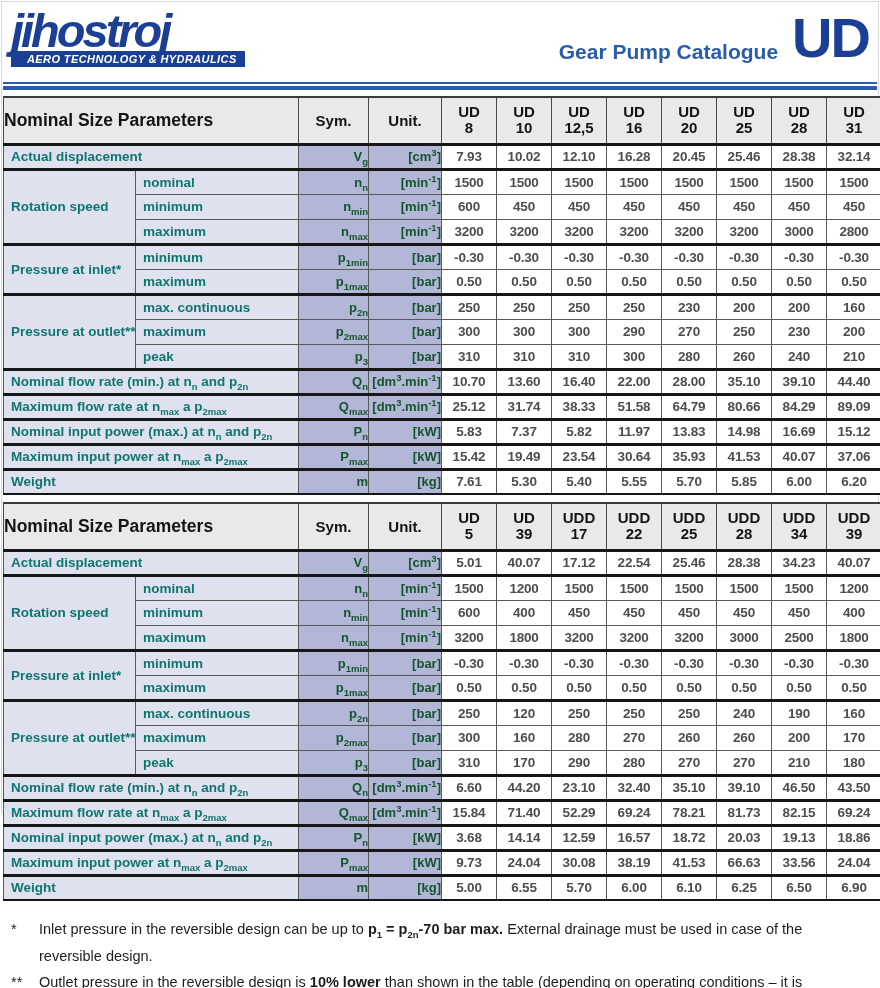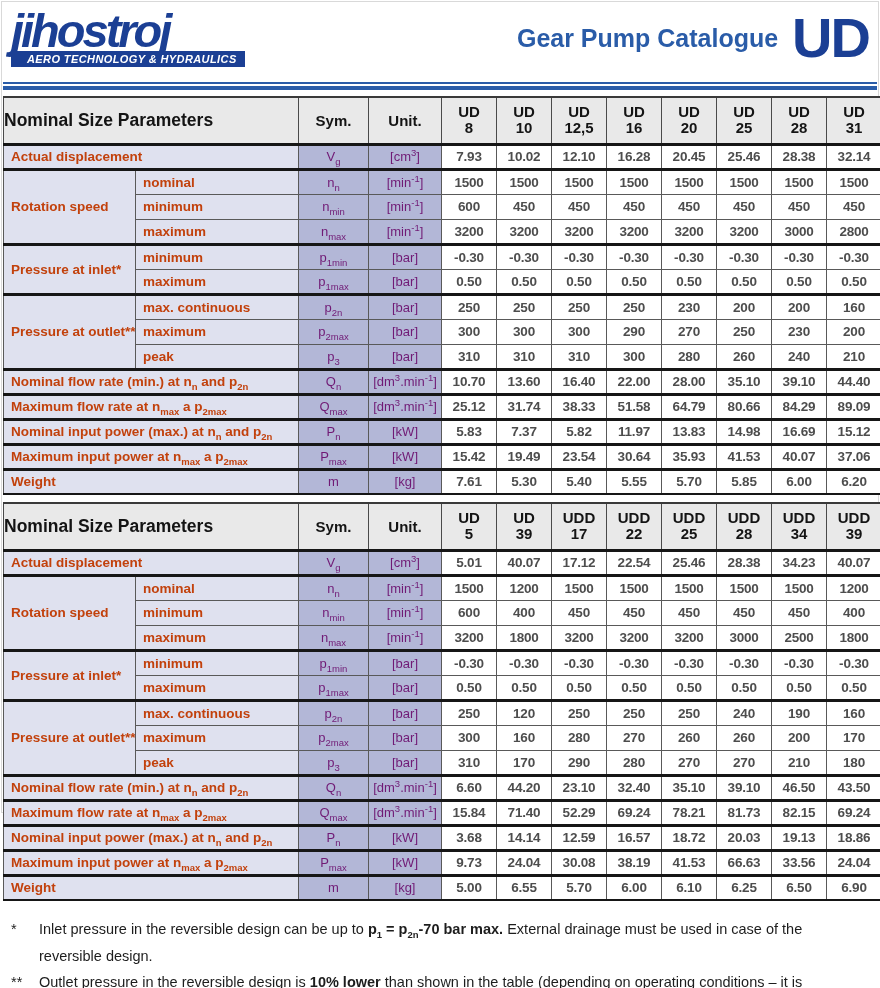--- a/index.html
+++ b/index.html
@@ -15,35 +15,35 @@
   html,body{margin:0;padding:0;background:#fff;}
   body{width:880px;height:988px;overflow:hidden;font-family:"Liberation Sans",sans-serif;}
   .page{width:878px;height:812px;margin:1px auto 0 auto;border:1px solid #d9d9d9;background:#fff;padding:0 1px;}
 
   
   .hdr{display:flex;justify-content:space-between;align-items:flex-start;height:80px;padding:4px 8px 0 8px;}
   .logo{display:flex;flex-direction:column;align-items:flex-start;}
   .logo-word{font-size:47px;line-height:50px;font-weight:bold;font-style:italic;letter-spacing:-3px;color:var(--brand);}
   .logo-tag{display:inline-block;background:var(--brand);color:#fff;font-size:11px;font-weight:bold;letter-spacing:.4px;padding:2px 8px 2px 16px;margin-top:-5px;font-style:italic;}
   .hdr-right{display:flex;align-items:flex-start;gap:14px;padding-top:6px;}
-  .cat-title{font-size:25px;font-weight:bold;color:var(--titleblue);margin-top:12px;}
+  .cat-title{font-size:21px;font-weight:bold;color:var(--titleblue);margin-top:28px;}
   .series{font-size:56px;line-height:52px;font-weight:bold;color:var(--brand);letter-spacing:-2px;}
   .hdr-rule{height:8px;border-top:2px solid var(--titleblue);border-bottom:4px solid var(--titleblue);margin:0 0 6px 0;}
 
   
   table.ptable{width:876px;border-collapse:collapse;table-layout:fixed;margin:0 0 7px 0;}
   .ptable th,.ptable td{overflow:hidden;white-space:nowrap;padding:0;}
   .ptable thead th{background:var(--headbg);border:1px solid #4a4a4a;border-top:2px solid #3a3a3a;border-bottom:3px solid var(--thick);height:47px;color:#141414;vertical-align:middle;}
   th.t-title{text-align:left;font-size:17.5px;}
   th.t-sym,th.t-unit{font-size:15px;text-align:center;}
   th.t-model{text-align:center;}
   th.t-model .l1,th.t-model .l2{display:block;font-size:15px;line-height:16px;font-weight:bold;}
   .ptable tbody td{border:1px solid var(--thin);height:25px;vertical-align:middle;}
-  td.c-group,td.c-label,td.c-sub{background:var(--labelbg);font-weight:bold;font-size:13.5px;color:#c2410c;text-align:left;padding-left:7px;}
-  td.c-sym,td.c-unit{background:var(--symbg);font-weight:normal;font-size:13px;color:#701a75;text-align:center;}
+  td.c-group,td.c-label,td.c-sub{background:var(--labelbg);font-weight:bold;font-size:13.5px;color:#0f766e;text-align:left;padding-left:7px;}
+  td.c-sym,td.c-unit{background:var(--symbg);font-weight:bold;font-size:13px;color:#14532d;text-align:right;}
   td.c-val{background:#fff;font-weight:bold;font-size:13.5px;color:#4d4d4d;text-align:center;letter-spacing:-.2px;}
   tr.gstart > td{border-top:3px solid var(--thick);}
   .ptable tbody tr:last-child td{border-bottom:2px solid var(--thick);}
   sub{font-size:9.5px;line-height:0;}
   sup{font-size:9.5px;line-height:0;}
 
   
   .notes{padding:8px 8px 0 8px;font-size:14.5px;color:#1d1d1d;}
   .note{display:flex;line-height:26.5px;}
   .note-marker{width:28px;flex:none;}

